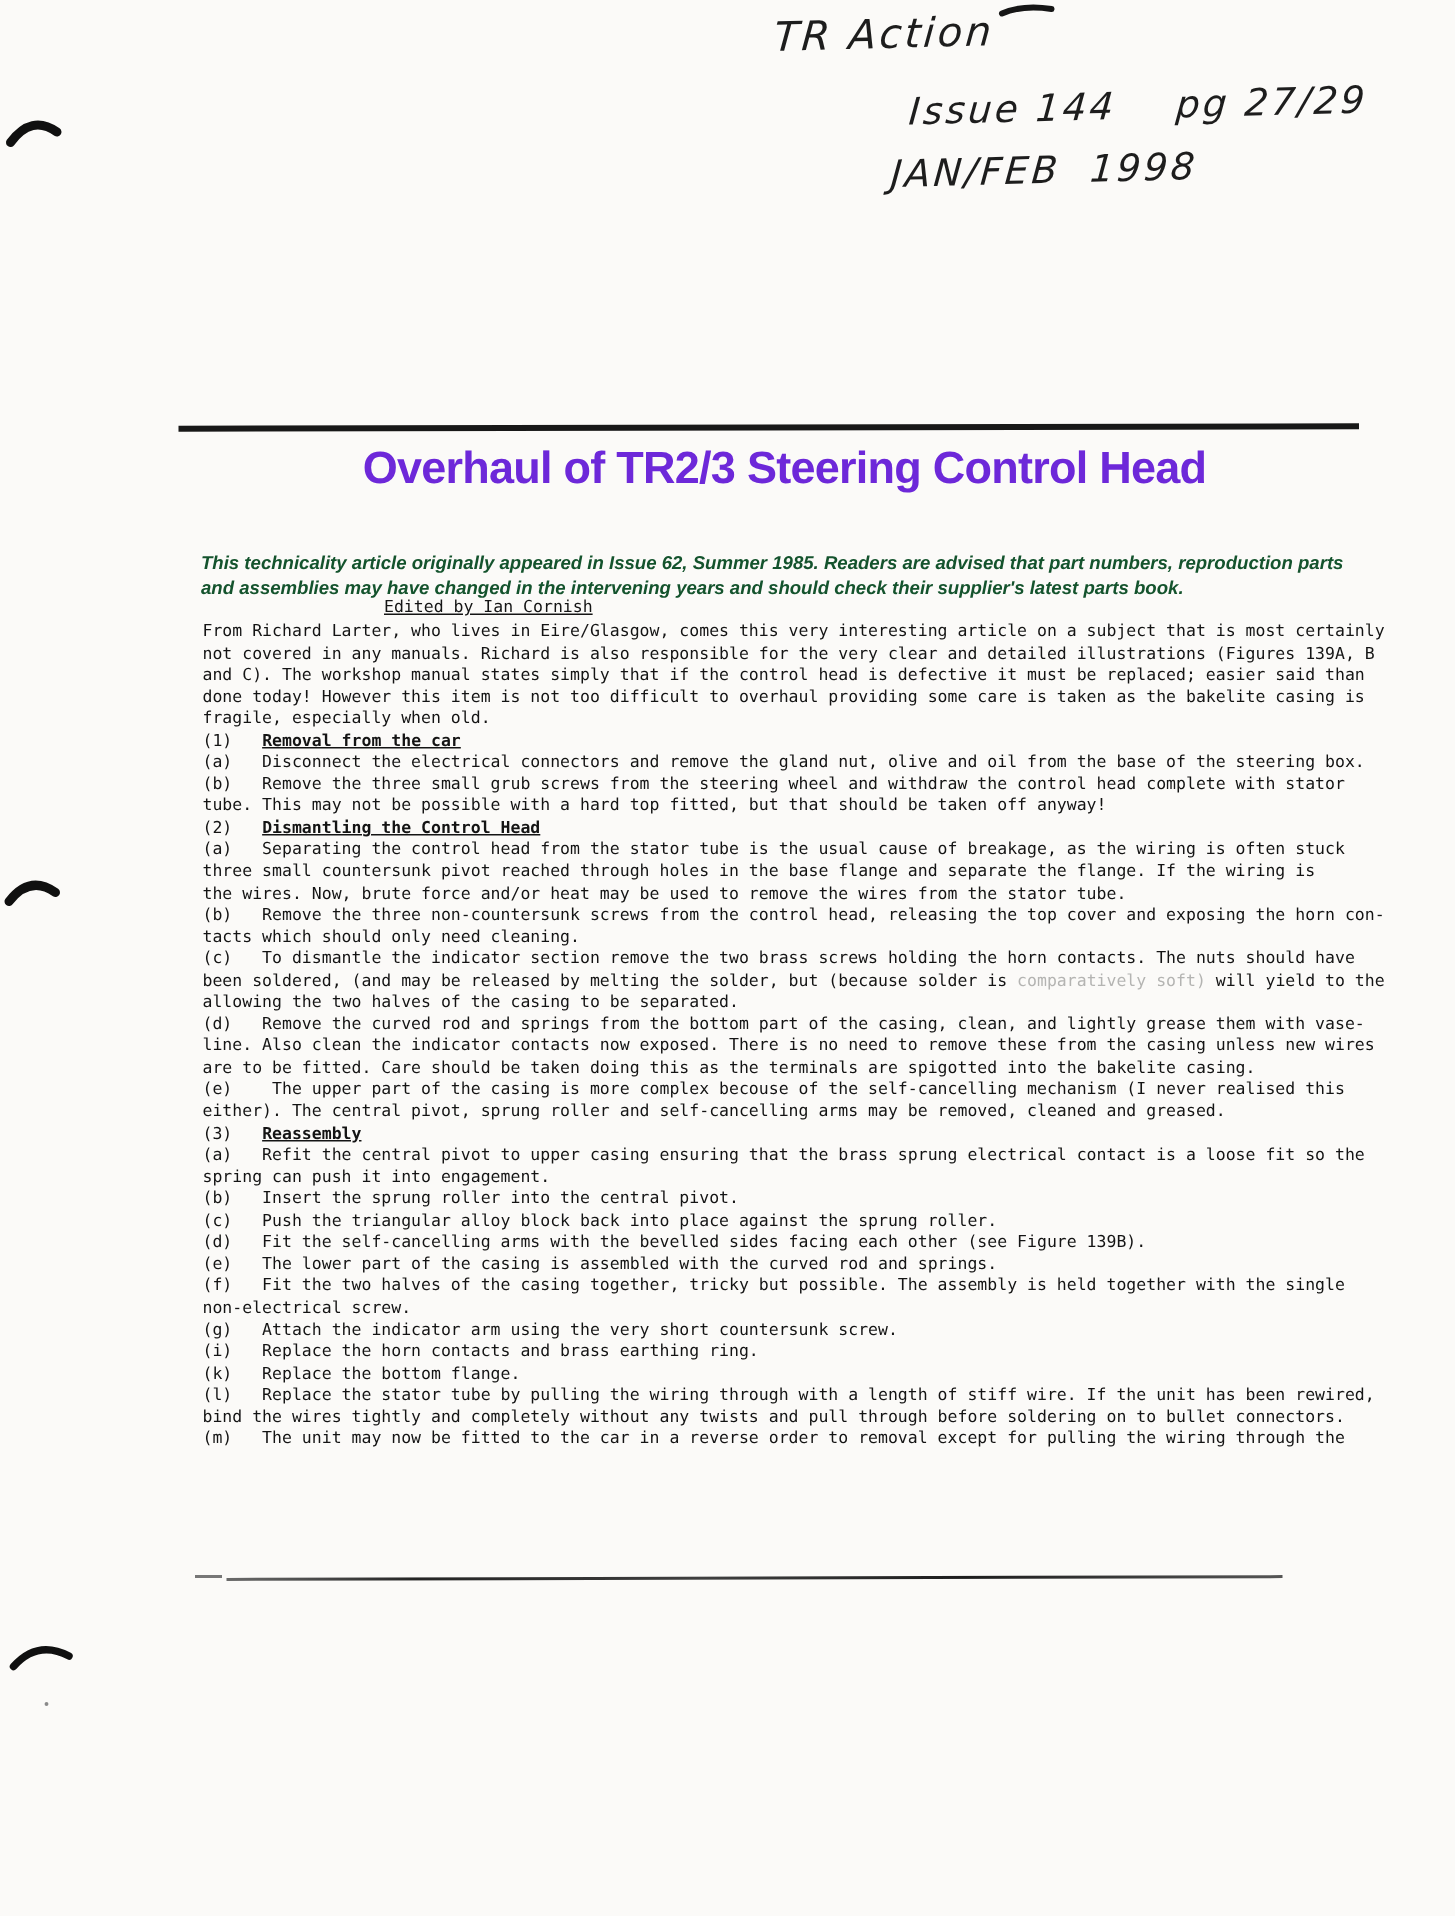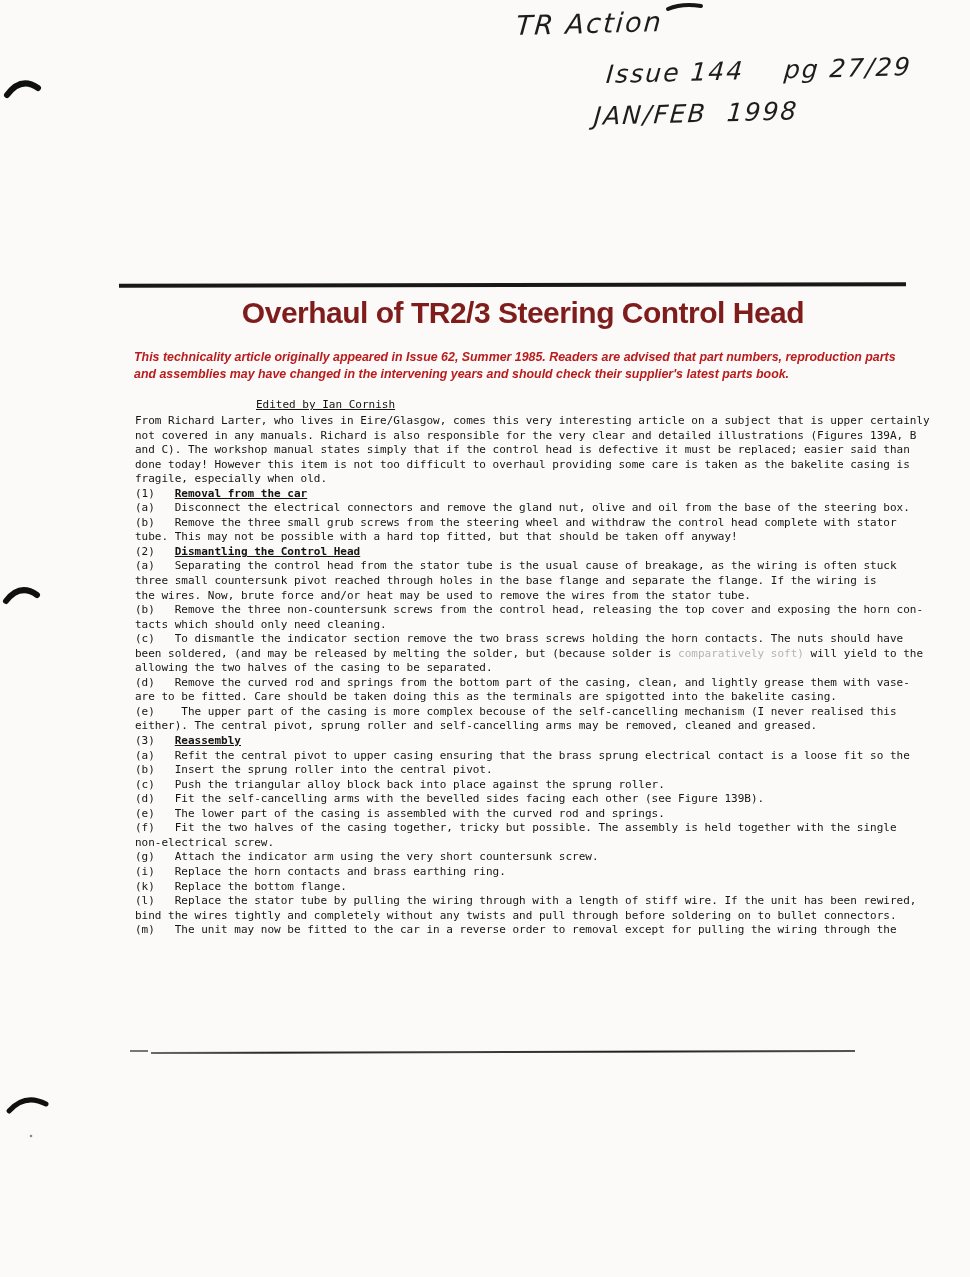--- a/index.html
+++ b/index.html
@@ -45,28 +45,28 @@
   }
   .rule-dash{
     position:absolute;left:130px;top:1050px;width:18px;height:2px;
     background:#777;
   }
   
   .title{
     position:absolute;left:135px;top:296px;width:776px;
     margin:0;text-align:center;
     font-size:30px;font-weight:bold;letter-spacing:-0.5px;
-    color:#7f1d1d;
+    color:#6d28d9;
     font-family:"Liberation Sans", sans-serif;
   }
   .disclaimer{
-    position:absolute;left:134px;top:349px;width:782px;
+    position:absolute;left:134px;top:367px;width:782px;
     margin:0;
     font-size:12.4px;font-weight:bold;font-style:italic;
-    line-height:16.5px;color:#b91c1c;
+    line-height:16.5px;color:#14532d;
     font-family:"Liberation Sans", sans-serif;
   }
   .edited-by{
     position:absolute;left:256px;top:398px;
     font-family:"DejaVu Sans Mono", monospace;
     font-size:11px;
     text-decoration:underline;
     color:#141414;
     white-space:pre;
     text-align:center;
@@ -106,44 +106,46 @@
 
   <div class="rule-top"></div>
 
   <h1 class="title">Overhaul of TR2/3 Steering Control Head</h1>
 
   <p class="disclaimer">This technicality article originally appeared in Issue 62, Summer 1985. Readers are advised that part numbers, reproduction parts and assemblies may have changed in the intervening years and should check their supplier's latest parts book.</p>
 
   <div class="edited-by">Edited by Ian Cornish</div>
 
   <div class="body-text">
-      <div class="line"><span class="seg">From Richard Larter, who lives in Eire/Glasgow, comes this very interesting article on a subject that is upper certainly</span></div>
+      <div class="line"><span class="seg">From Richard Larter, who lives in Eire/Glasgow, comes this very interesting article on a subject that is most certainly</span></div>
       <div class="line"><span class="seg">not covered in any manuals. Richard is also responsible for the very clear and detailed illustrations (Figures 139A, B</span></div>
       <div class="line"><span class="seg">and C). The workshop manual states simply that if the control head is defective it must be replaced; easier said than</span></div>
       <div class="line"><span class="seg">done today! However this item is not too difficult to overhaul providing some care is taken as the bakelite casing is</span></div>
       <div class="line"><span class="seg">fragile, especially when old.</span></div>
       <div class="line"><span class="seg">(1)   </span><span class="seg head">Removal from the car</span></div>
       <div class="line"><span class="seg">(a)   Disconnect the electrical connectors and remove the gland nut, olive and oil from the base of the steering box.</span></div>
       <div class="line"><span class="seg">(b)   Remove the three small grub screws from the steering wheel and withdraw the control head complete with stator</span></div>
       <div class="line"><span class="seg">tube. This may not be possible with a hard top fitted, but that should be taken off anyway!</span></div>
       <div class="line"><span class="seg">(2)   </span><span class="seg head">Dismantling the Control Head</span></div>
       <div class="line"><span class="seg">(a)   Separating the control head from the stator tube is the usual cause of breakage, as the wiring is often stuck</span></div>
       <div class="line"><span class="seg">three small countersunk pivot reached through holes in the base flange and separate the flange. If the wiring is</span></div>
       <div class="line"><span class="seg">the wires. Now, brute force and/or heat may be used to remove the wires from the stator tube.</span></div>
       <div class="line"><span class="seg">(b)   Remove the three non-countersunk screws from the control head, releasing the top cover and exposing the horn con-</span></div>
       <div class="line"><span class="seg">tacts which should only need cleaning.</span></div>
       <div class="line"><span class="seg">(c)   To dismantle the indicator section remove the two brass screws holding the horn contacts. The nuts should have</span></div>
       <div class="line"><span class="seg">been soldered, (and may be released by melting the solder, but (because solder is </span><span class="seg faded">comparatively soft)</span><span class="seg"> will yield to the</span></div>
       <div class="line"><span class="seg">allowing the two halves of the casing to be separated.</span></div>
       <div class="line"><span class="seg">(d)   Remove the curved rod and springs from the bottom part of the casing, clean, and lightly grease them with vase-</span></div>
+      <div class="line"><span class="seg">line. Also clean the indicator contacts now exposed. There is no need to remove these from the casing unless new wires</span></div>
       <div class="line"><span class="seg">are to be fitted. Care should be taken doing this as the terminals are spigotted into the bakelite casing.</span></div>
       <div class="line"><span class="seg">(e)    The upper part of the casing is more complex becouse of the self-cancelling mechanism (I never realised this</span></div>
       <div class="line"><span class="seg">either). The central pivot, sprung roller and self-cancelling arms may be removed, cleaned and greased.</span></div>
       <div class="line"><span class="seg">(3)   </span><span class="seg head">Reassembly</span></div>
       <div class="line"><span class="seg">(a)   Refit the central pivot to upper casing ensuring that the brass sprung electrical contact is a loose fit so the</span></div>
+      <div class="line"><span class="seg">spring can push it into engagement.</span></div>
       <div class="line"><span class="seg">(b)   Insert the sprung roller into the central pivot.</span></div>
       <div class="line"><span class="seg">(c)   Push the triangular alloy block back into place against the sprung roller.</span></div>
       <div class="line"><span class="seg">(d)   Fit the self-cancelling arms with the bevelled sides facing each other (see Figure 139B).</span></div>
       <div class="line"><span class="seg">(e)   The lower part of the casing is assembled with the curved rod and springs.</span></div>
       <div class="line"><span class="seg">(f)   Fit the two halves of the casing together, tricky but possible. The assembly is held together with the single</span></div>
       <div class="line"><span class="seg">non-electrical screw.</span></div>
       <div class="line"><span class="seg">(g)   Attach the indicator arm using the very short countersunk screw.</span></div>
       <div class="line"><span class="seg">(i)   Replace the horn contacts and brass earthing ring.</span></div>
       <div class="line"><span class="seg">(k)   Replace the bottom flange.</span></div>
       <div class="line"><span class="seg">(l)   Replace the stator tube by pulling the wiring through with a length of stiff wire. If the unit has been rewired,</span></div>

